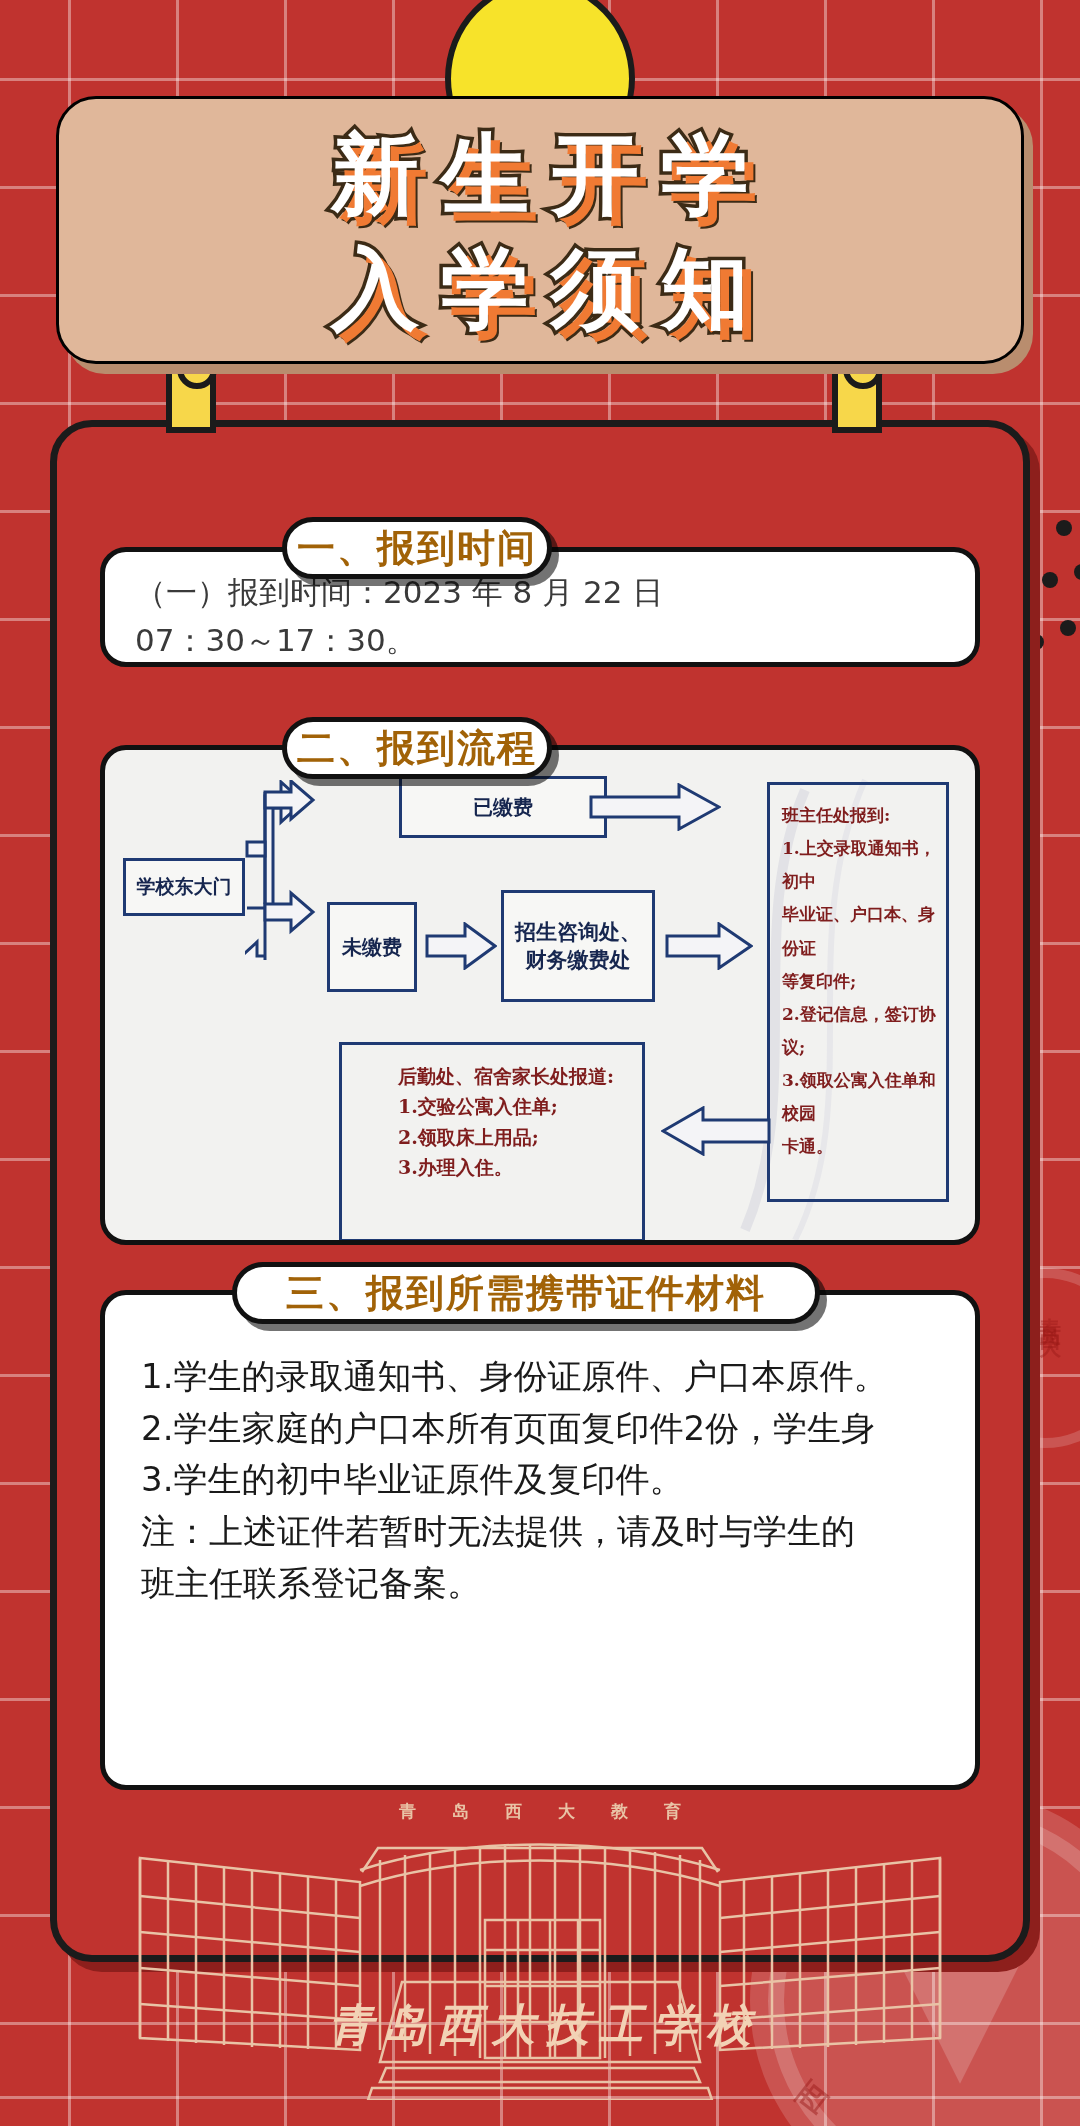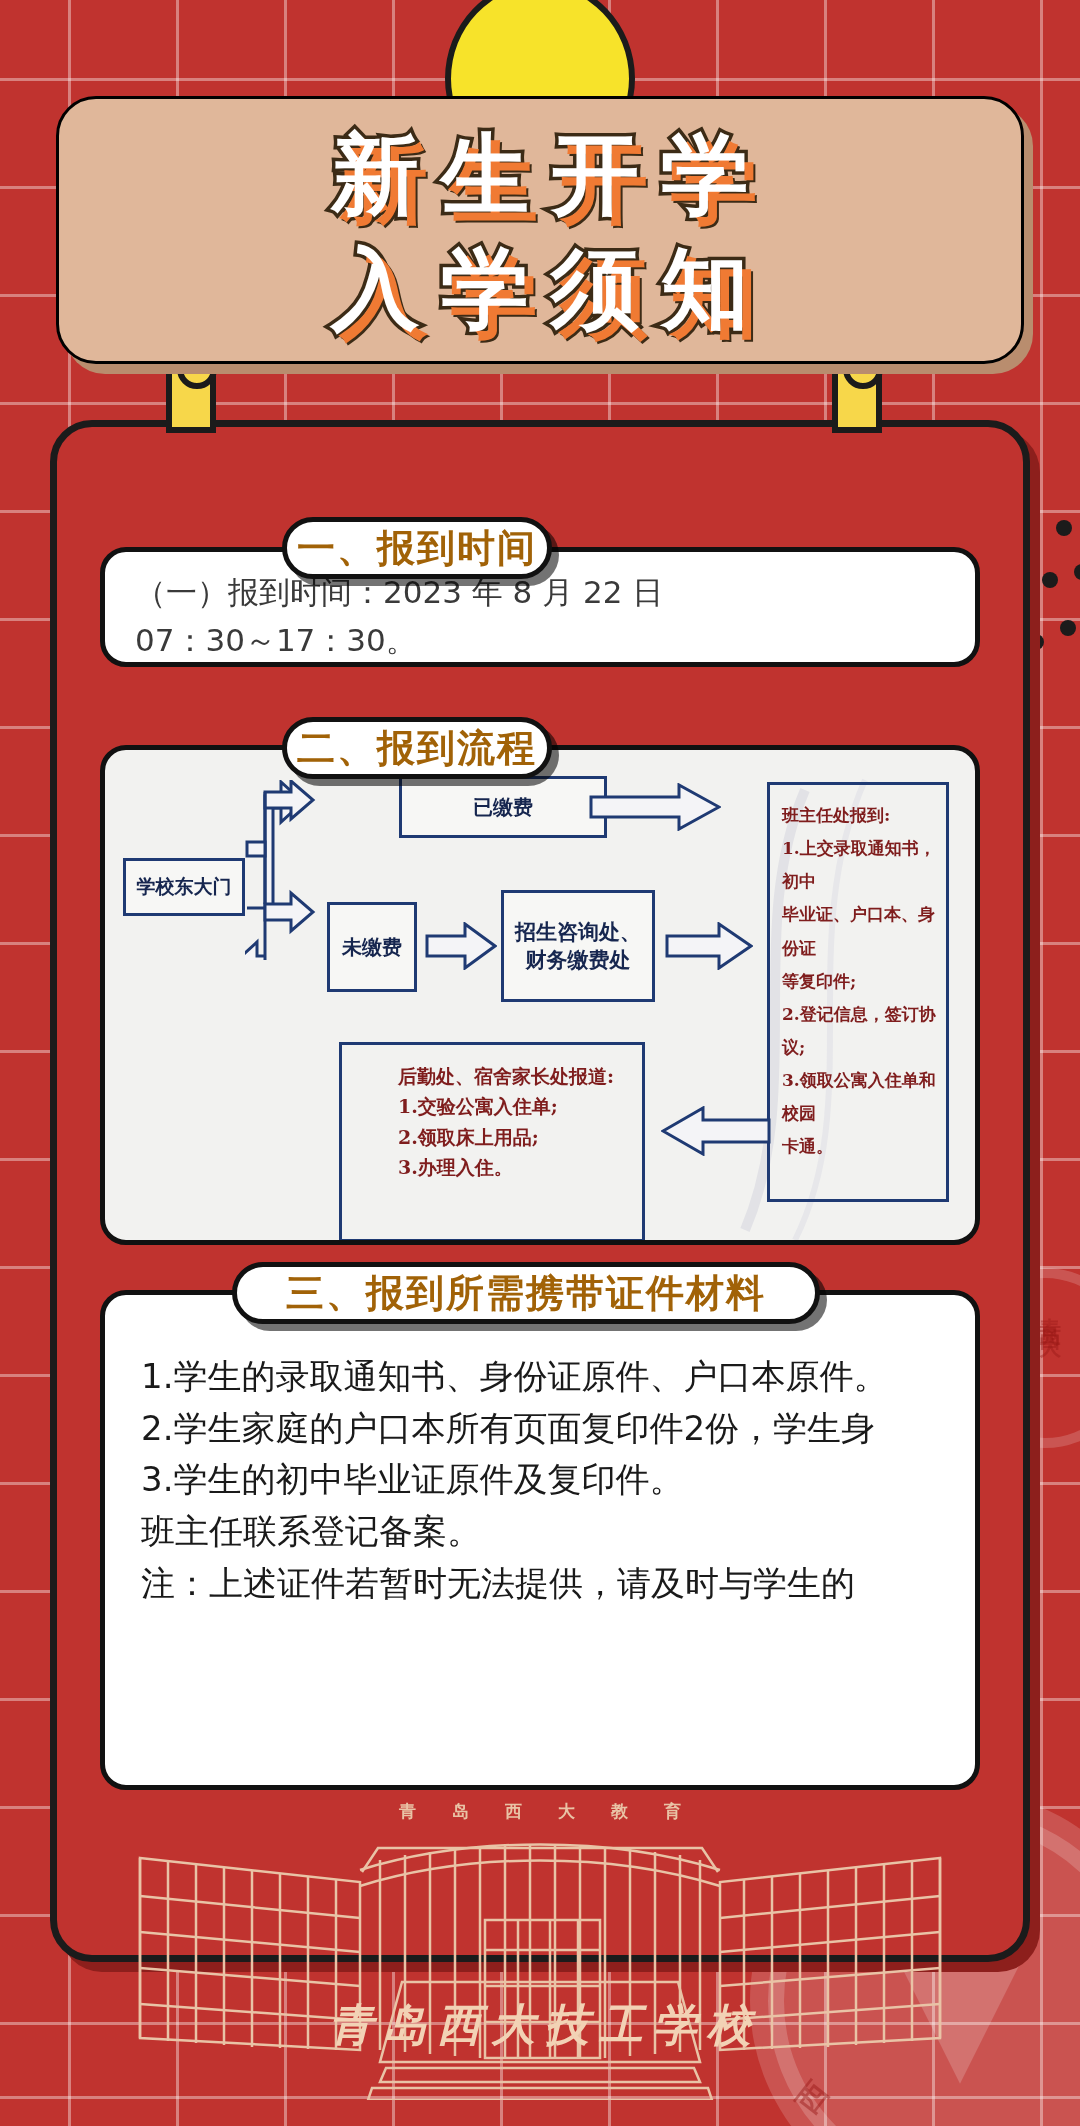--- a/index.html
+++ b/index.html
@@ -424,22 +424,22 @@
 
   </div>
 
   <div class="pill" id="pill3">
     <span>三、报到所需携带证件材料</span>
   </div>
   <div class="panel" id="panel-docs">
     <div class="doc-line">1.学生的录取通知书、身份证原件、户口本原件。</div>
     <div class="doc-line">2.学生家庭的户口本所有页面复印件2份，学生身</div>
     <div class="doc-line">3.学生的初中毕业证原件及复印件。</div>
+    <div class="doc-line">注：上述证件若暂时无法提供，请及时与学生的</div>
     <div class="doc-line">班主任联系登记备案。</div>
-    <div class="doc-line">注：上述证件若暂时无法提供，请及时与学生的</div>
   </div>
 
   <div id="building">
     <svg width="860" height="300" viewBox="0 0 860 300">
       <g stroke="#e9c3a6" stroke-width="2.5" fill="none">
 
         <path d="M250 70 C 360 36, 500 36, 610 70"></path>
         <path d="M250 86 C 360 52, 500 52, 610 86"></path>
 
         <path d="M252 72 L 268 48 L 592 48 L 608 72"></path>

